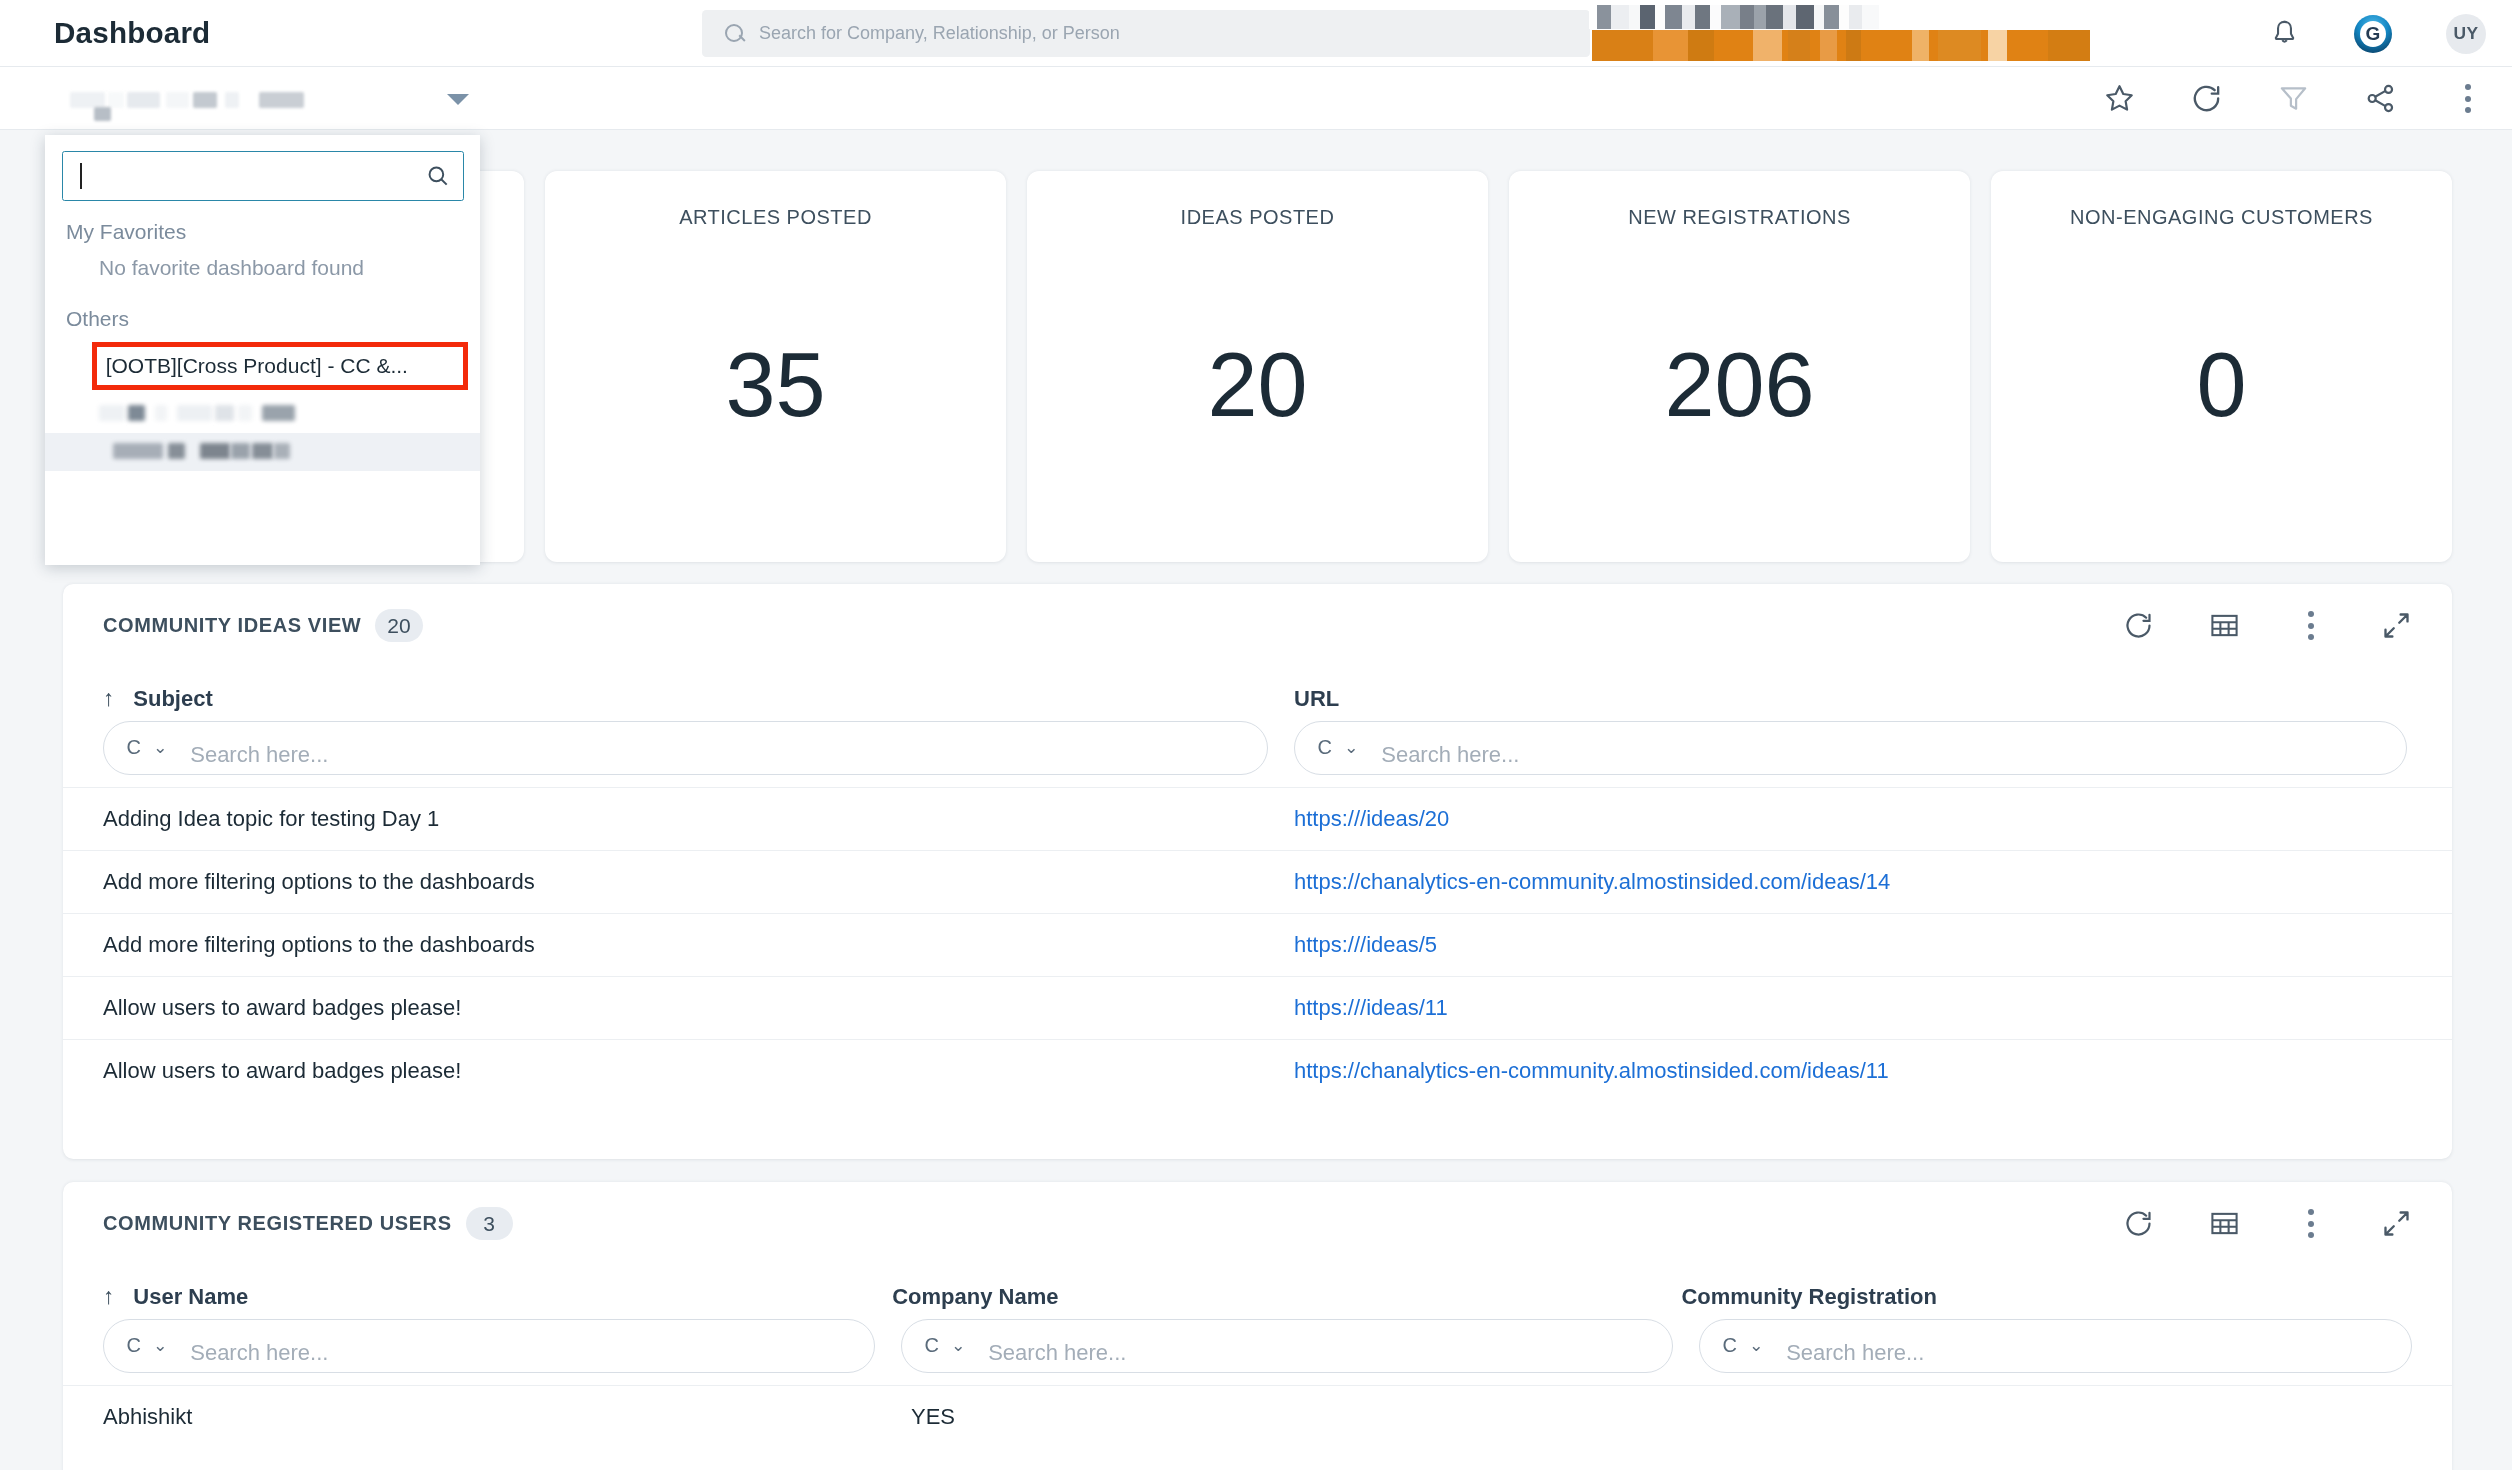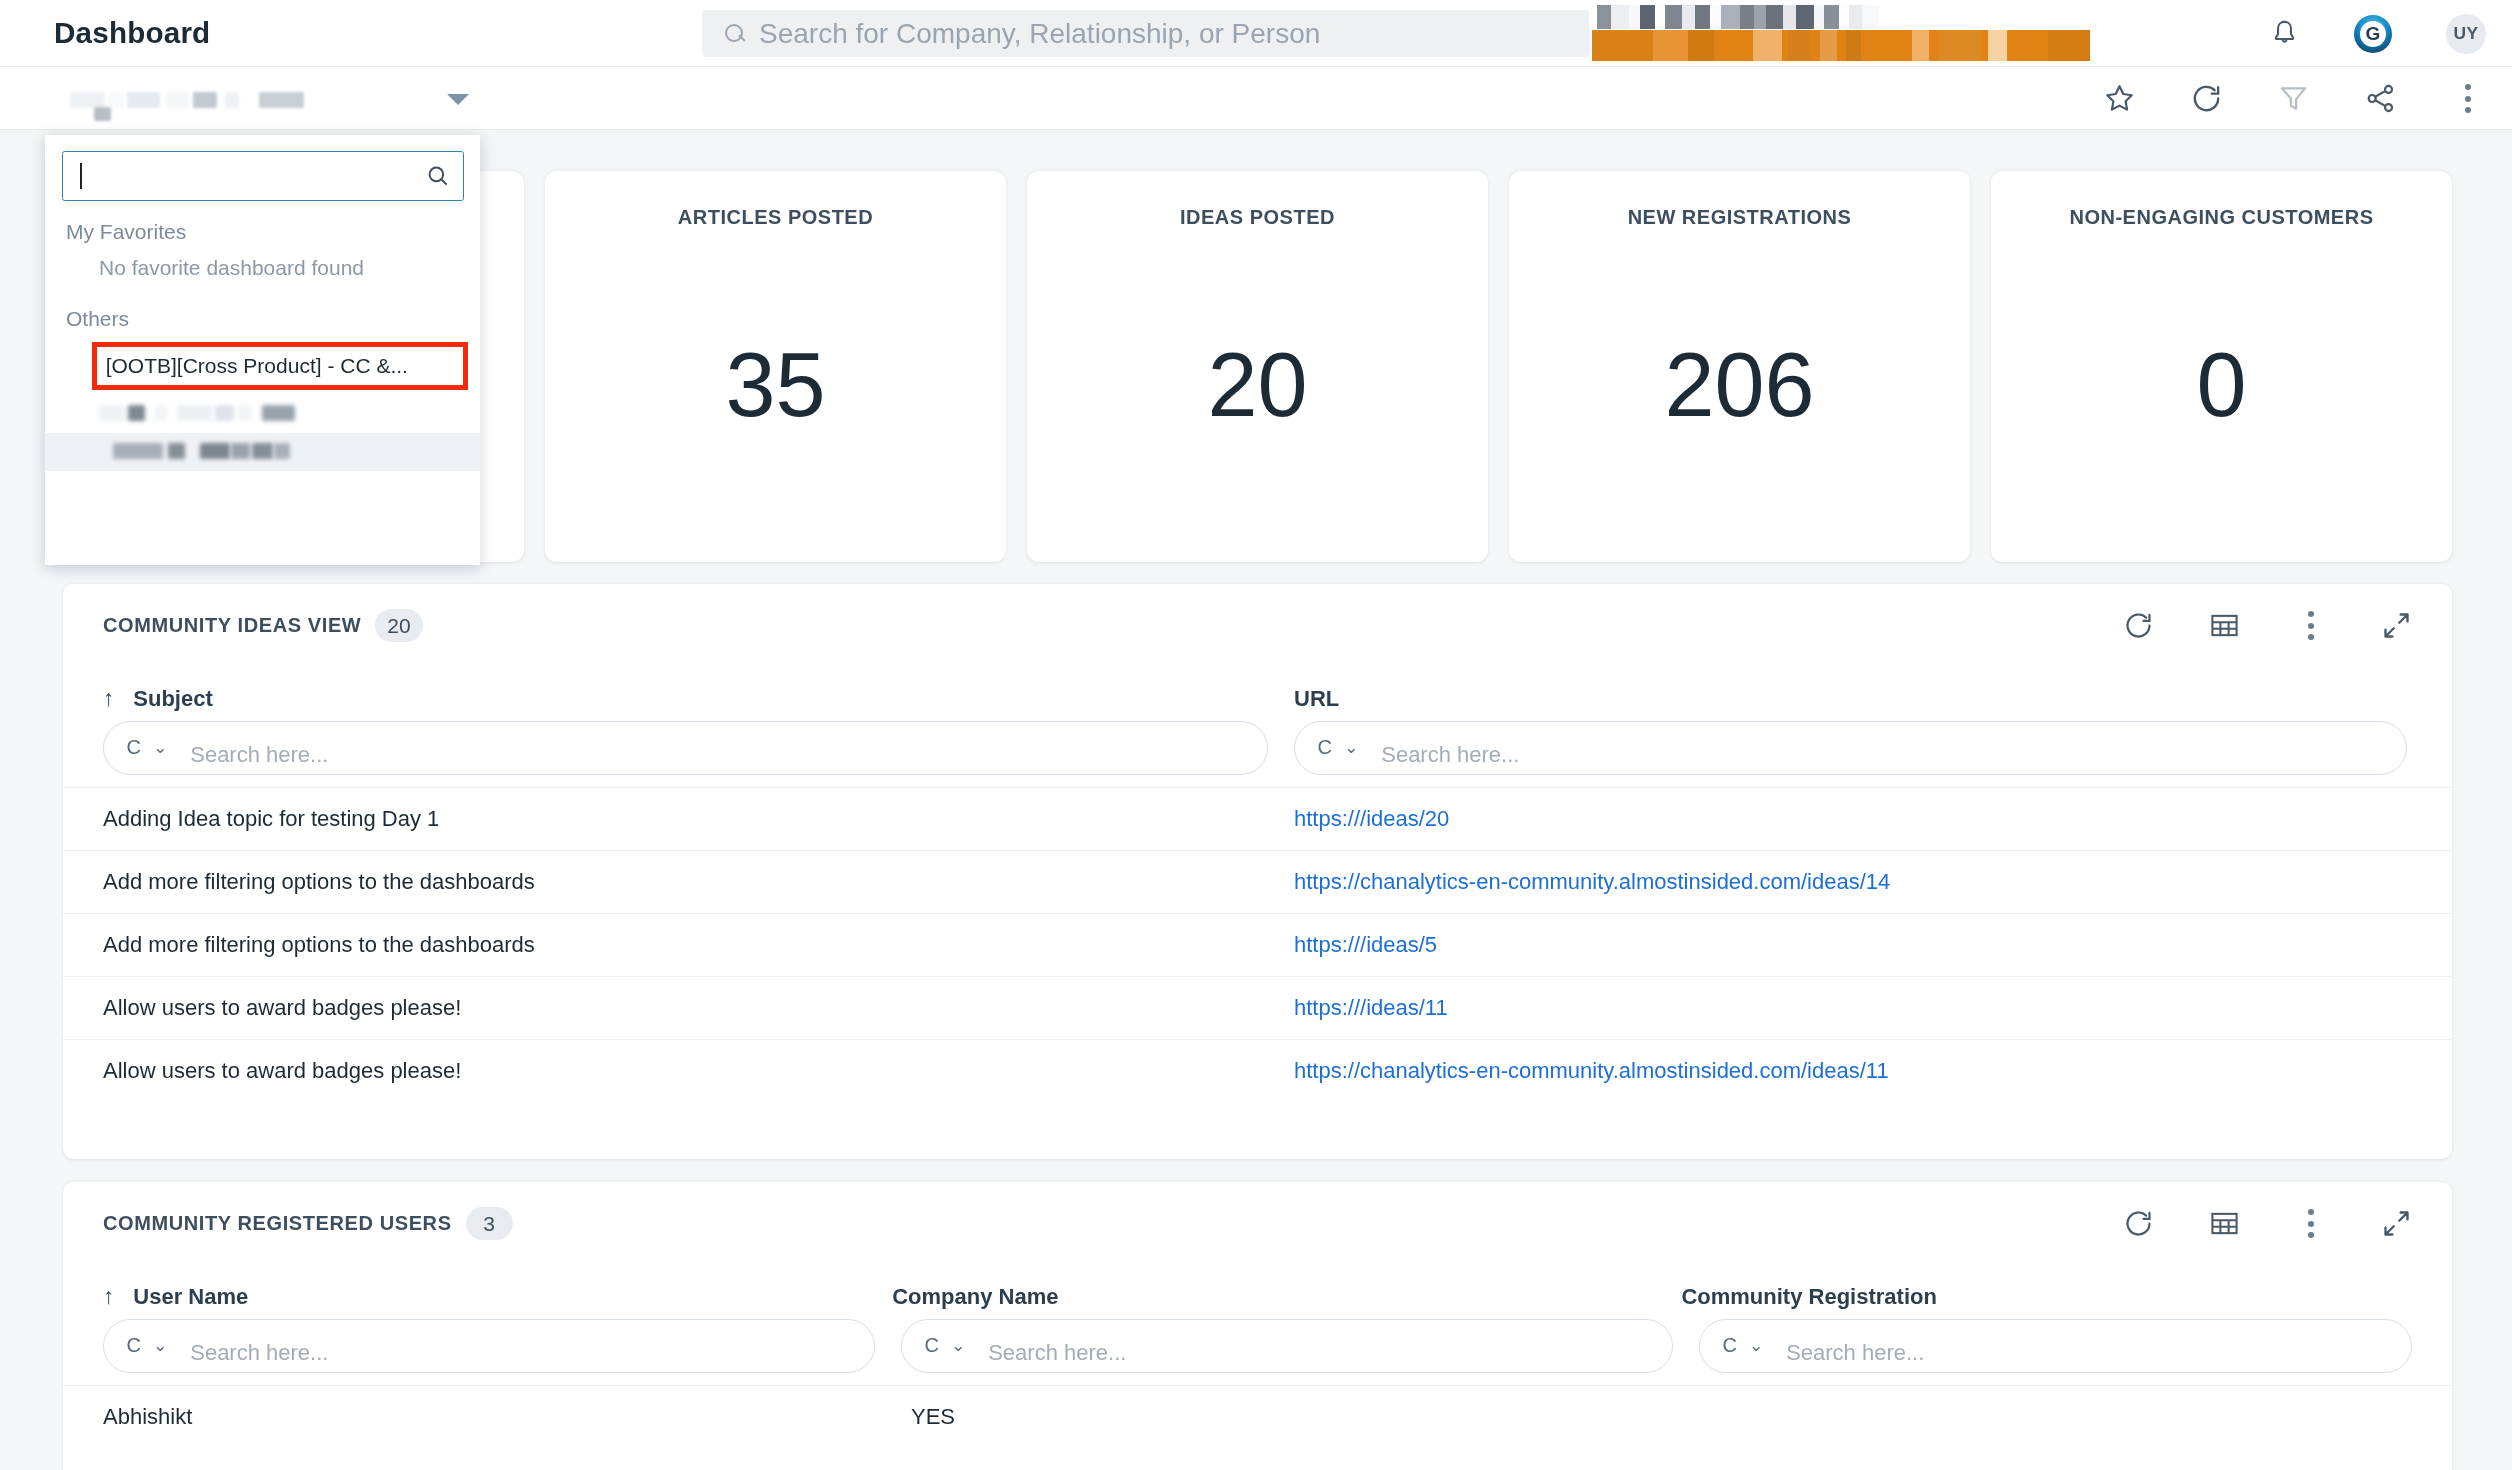--- a/index.html
+++ b/index.html
@@ -32,21 +32,21 @@
   .gs-icon { width: 24px; height: 24px; position: relative; flex: none; }
   .gs-icon::before {
     content:""; position:absolute; left:1.7px; top:1.7px;
     width:14.8px; height:14.8px; border:2.2px solid #9aa5b1; border-radius:50%;
   }
   .gs-icon::after {
     content:""; position:absolute; left:14.8px; top:15.6px;
     width:7.8px; height:2.2px; background:#9aa5b1; transform:rotate(45deg);
   }
   .gs-placeholder {
-    margin-left: 12px; font-size: 28px; color: #9aa5b1;
+    margin-left: 12px; font-size: 18px; color: #9aa5b1;
   }
   
   .redact-top {
     position: absolute; left: 1589px; top: 0px;
     width: 539px; height: 61px;
     overflow: hidden;
   }
   .redact-top .rt-strips { position:absolute; left:0; top:5.2px; width:100%; height:24px; display:flex; gap:0; }
   .redact-top .rt-strips i { display:block; height:100%; }
   .redact-top .rt-bar {
@@ -138,21 +138,21 @@
   }
   .kpi-card {
     flex:1; background:#ffffff; border-radius:12px;
     box-shadow: 0 0.9px 3.5px rgba(40,60,80,.10);
     padding:37px 0 0 0;
     display:flex; flex-direction:column; align-items:center;
     position:relative;
   }
   .kpi-title {
     position:absolute; top:35px; left:0; width:100%; text-align:center;
-    font-size:20px; font-weight:700; color:#3d4f5e; letter-spacing:0.5px;
+    font-size:20px; font-weight:400; color:#3d4f5e; letter-spacing:0.5px;
   }
   .kpi-value {
     margin-top:auto; margin-bottom:auto;
     font-size:90px; font-weight:400; color:#1c2b36; line-height:1;
   }
 
   
   .panel {
     position:absolute; left:63px; width:2389px;
     background:#ffffff; border-radius:10.4px;

